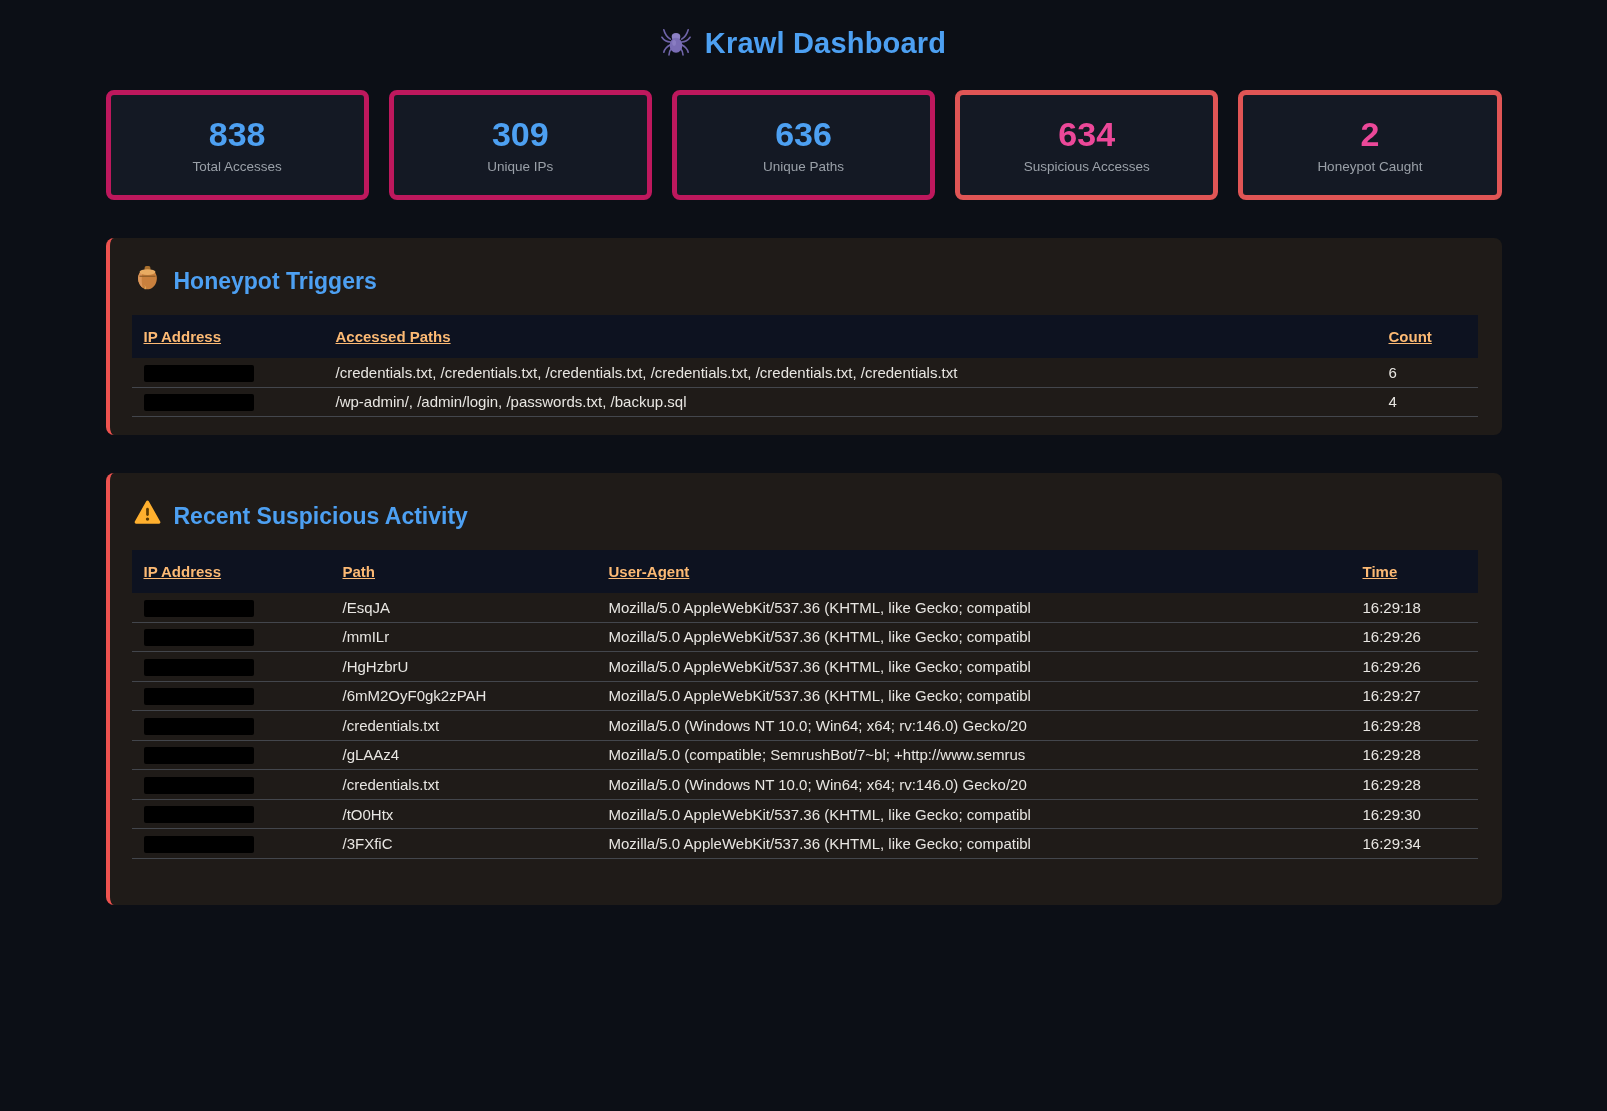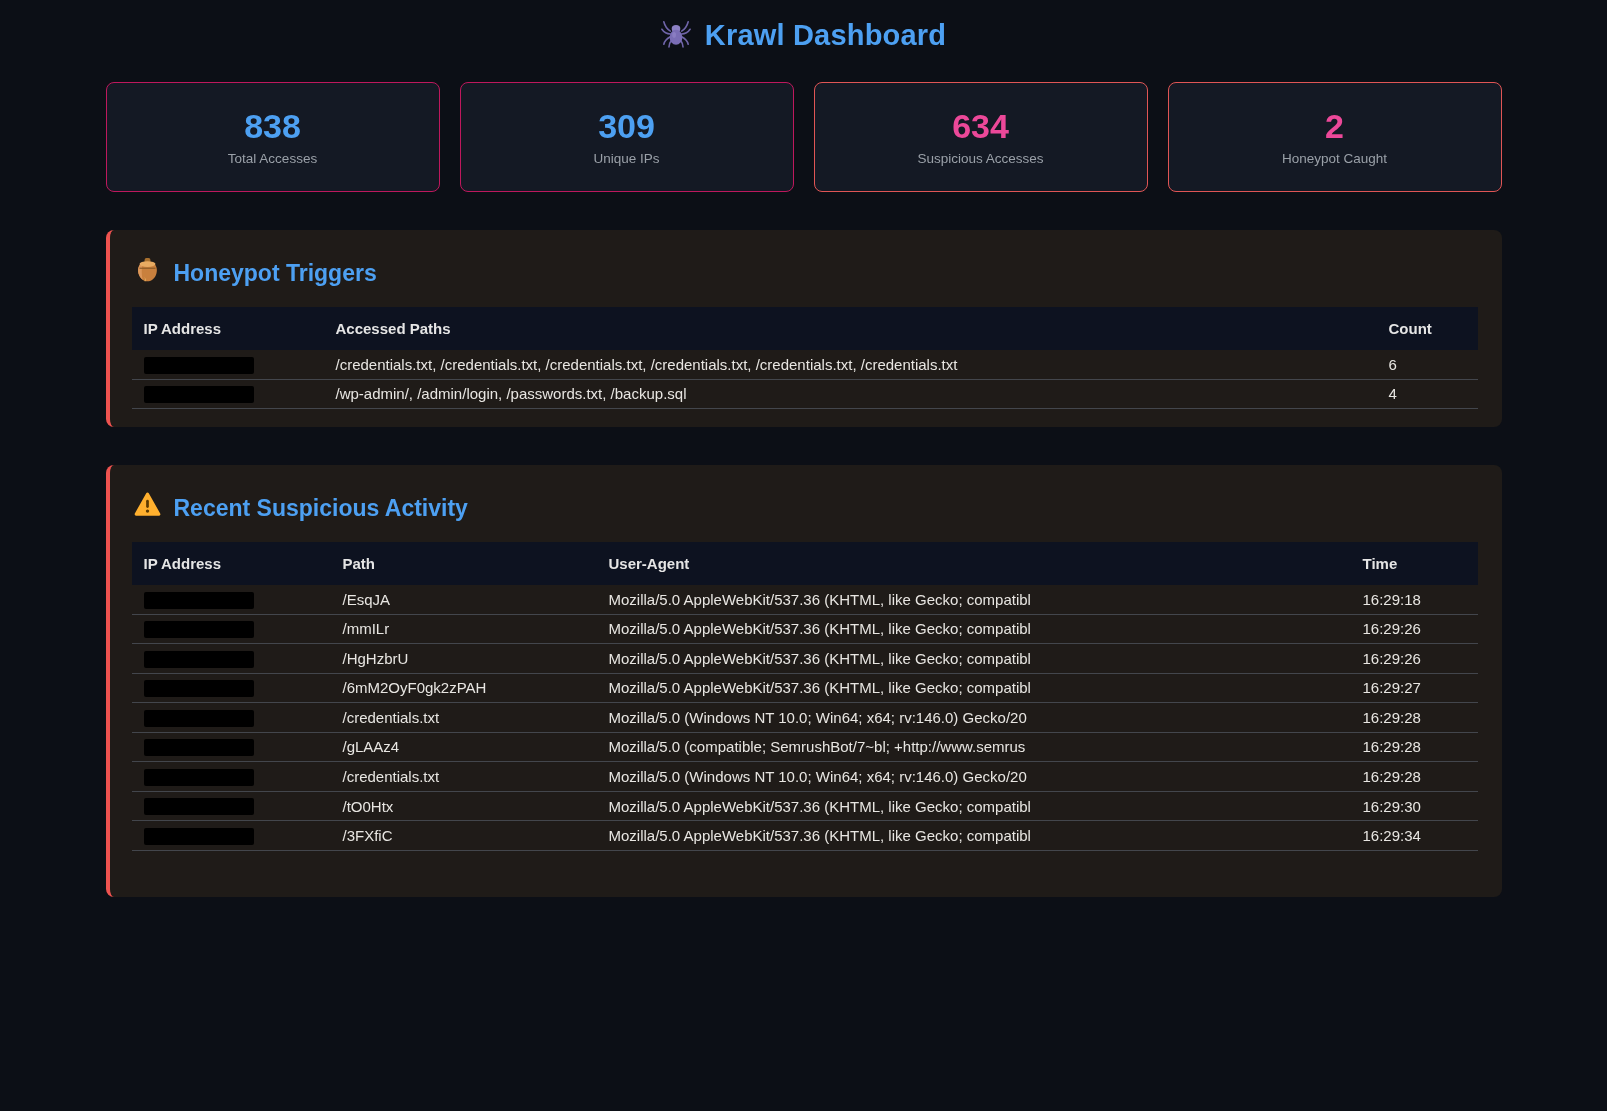--- a/index.html
+++ b/index.html
@@ -7,51 +7,51 @@
   body {
     min-width:1607px; min-height:1111px;
     font-family:"Liberation Sans","DejaVu Sans",sans-serif;
     color:#e8e6e2;
   }
   .container { width:1396px; margin:0 auto; padding-bottom:10px; }
 
   
   .page-header {
     display:flex; align-items:center; justify-content:center;
-    gap:14px; padding:18px 0 6px 0;
+    gap:14px; padding:18px 0 6px 0;margin-top:8px;
   }
   .page-header h1 { color:#4da0f2; font-size:29px; font-weight:bold; letter-spacing:.2px; }
   .icon { display:inline-block; vertical-align:middle; }
 
   
   .stats-row { display:flex; gap:20px; margin-top:24px; }
   .stat-card {
     flex:1; height:110px; border-radius:8px;
-    background:#141924; border:1px solid #be185d;
+    background:#141924; border:5px solid #be185d;
     display:flex; flex-direction:column; align-items:center; justify-content:center;
     gap:8px;
   }
   .stat-card .stat-value { font-size:34px; font-weight:bold; color:#4da0f2; line-height:1; }
   .stat-card .stat-label { font-size:13.5px; color:#9aa0a8; }
   .stat-card.alert { border-color:#e05555; }
   .stat-card.alert .stat-value { color:#ec4899; }
 
   
   .panel {
     margin-top:38px; background:#1f1b18;
     border-left:4px solid #ef5350; border-radius:8px;
     padding:24px 24px 18px 22px;
   }
   .panel-title { display:flex; align-items:flex-end; gap:13px; margin:2px 0 20px 2px; }
   .panel-title h2 { color:#4da0f2; font-size:23px; font-weight:bold; }
 
   table { width:100%; border-collapse:collapse; table-layout:fixed; }
   thead th {
-    background:#0d1220; color:#e5e5e5; font-size:15px; font-weight:bold;
-    text-align:left; padding:13px 12px; white-space:nowrap;
+    background:#0d1220; color:#fdba74; font-size:15px; font-weight:bold;
+    text-align:left; padding:13px 12px; white-space:nowrap;text-decoration:underline;
   }
   tbody td {
     font-size:15px; color:#e8e6e2; padding:5px 12px;
     border-bottom:1px solid #43464c; white-space:nowrap; overflow:hidden;
   }
   .redacted { display:inline-block; width:110px; height:17px; background:#000; border-radius:2px; vertical-align:middle; }
 
   .suspicious-spacer { height:28px; }
 </style>
 </head>
@@ -81,20 +81,24 @@
   </div>
 
   <div class="stats-row" id="stats-row">
       <div class="stat-card">
         <div class="stat-value">838</div>
         <div class="stat-label">Total Accesses</div>
       </div>
       <div class="stat-card">
         <div class="stat-value">309</div>
         <div class="stat-label">Unique IPs</div>
+      </div>
+      <div class="stat-card">
+        <div class="stat-value">636</div>
+        <div class="stat-label">Unique Paths</div>
       </div>
       <div class="stat-card alert">
         <div class="stat-value">634</div>
         <div class="stat-label">Suspicious Accesses</div>
       </div>
       <div class="stat-card alert">
         <div class="stat-value">2</div>
         <div class="stat-label">Honeypot Caught</div>
       </div>
     </div>

